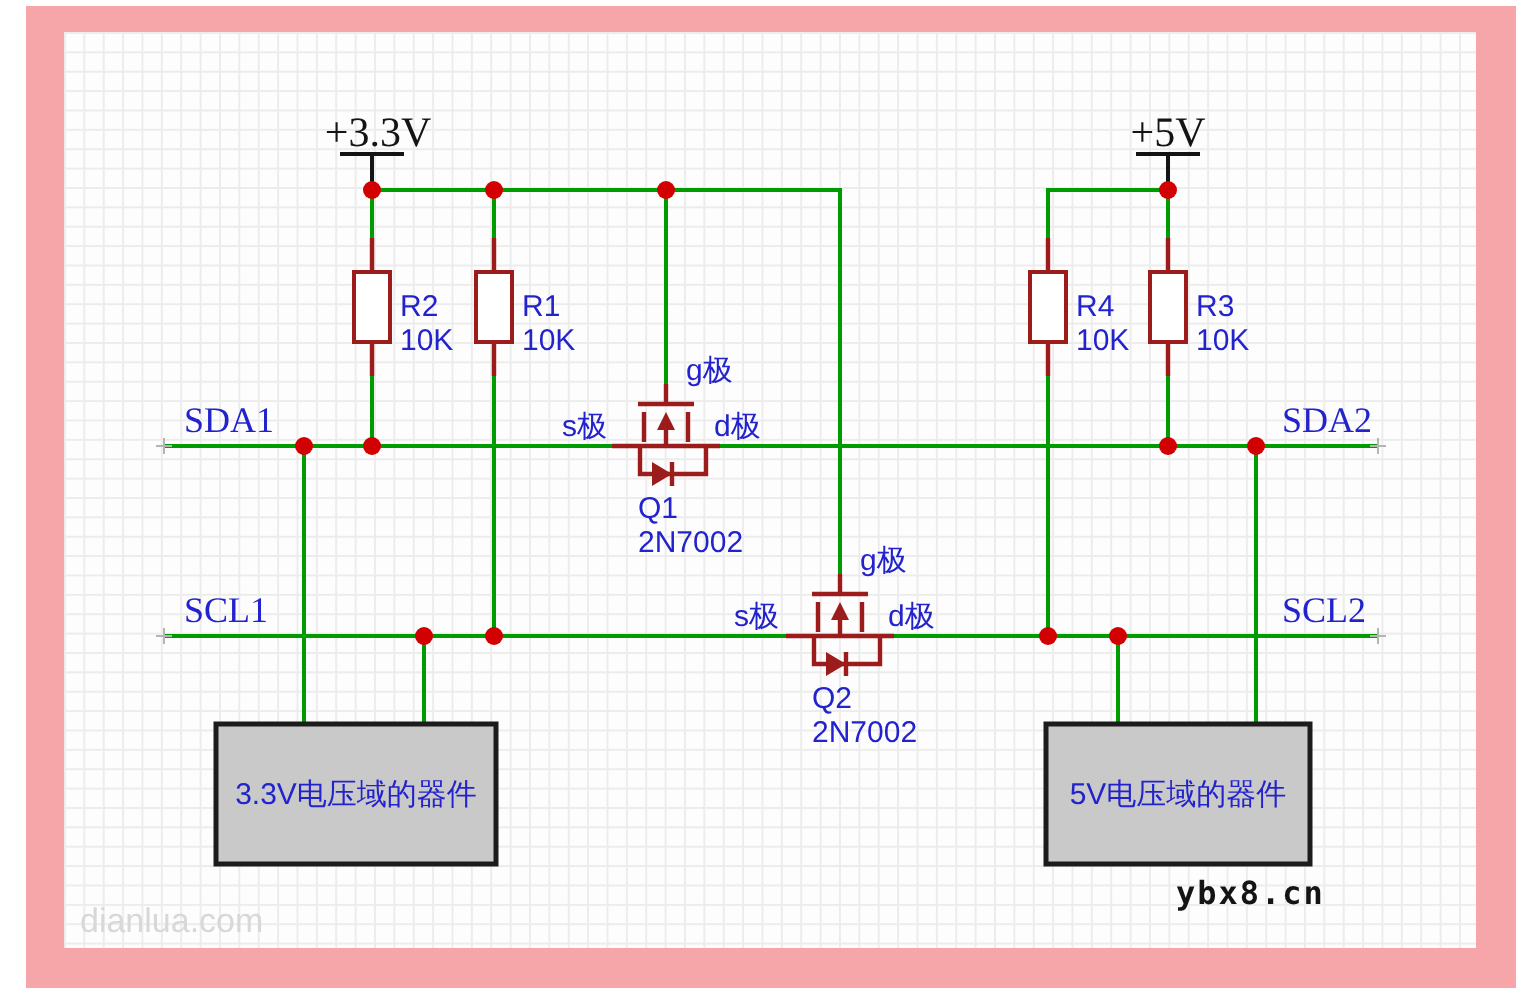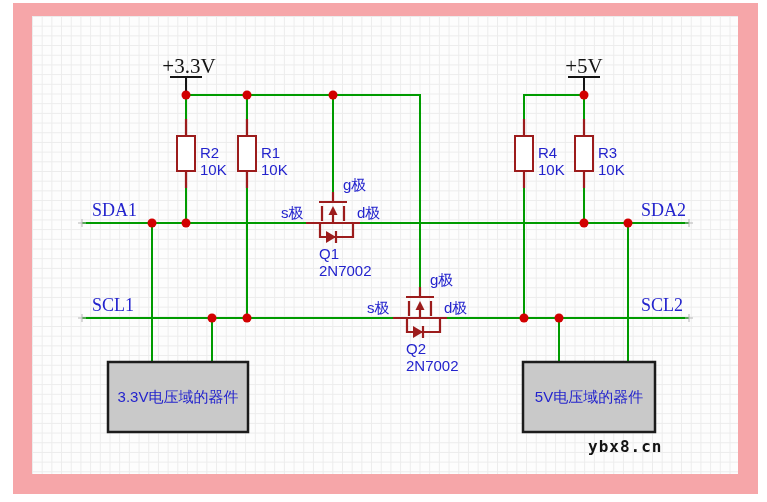--- a/index.html
+++ b/index.html
@@ -131,14 +131,15 @@
       <circle class="dot" cx="186" cy="223" r="4.5"></circle>
       <circle class="dot" cx="584" cy="223" r="4.5"></circle>
       <circle class="dot" cx="628" cy="223" r="4.5"></circle>
       <circle class="dot" cx="212" cy="318" r="4.5"></circle>
       <circle class="dot" cx="247" cy="318" r="4.5"></circle>
       <circle class="dot" cx="524" cy="318" r="4.5"></circle>
       <circle class="dot" cx="559" cy="318" r="4.5"></circle>
     </g>
   </svg>
 
+  <div class="wm-left">dianlua.com</div>
   <div class="wm-right">ybx8.cn</div>
 </div>
 
 </body></html>

